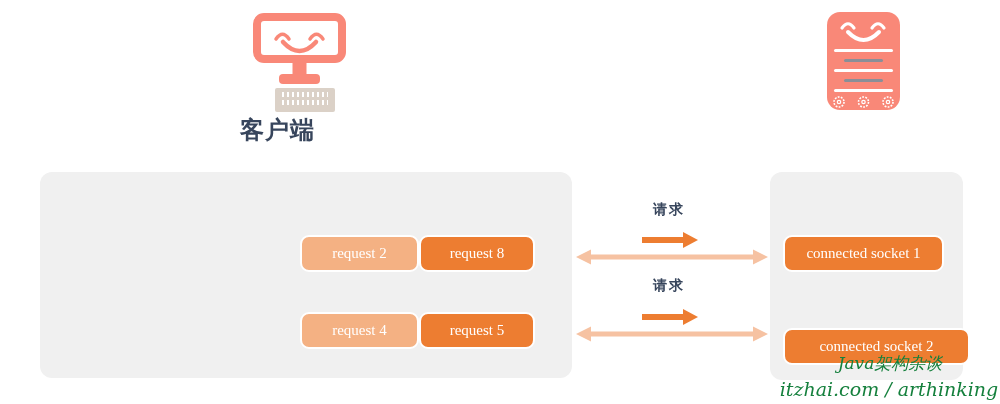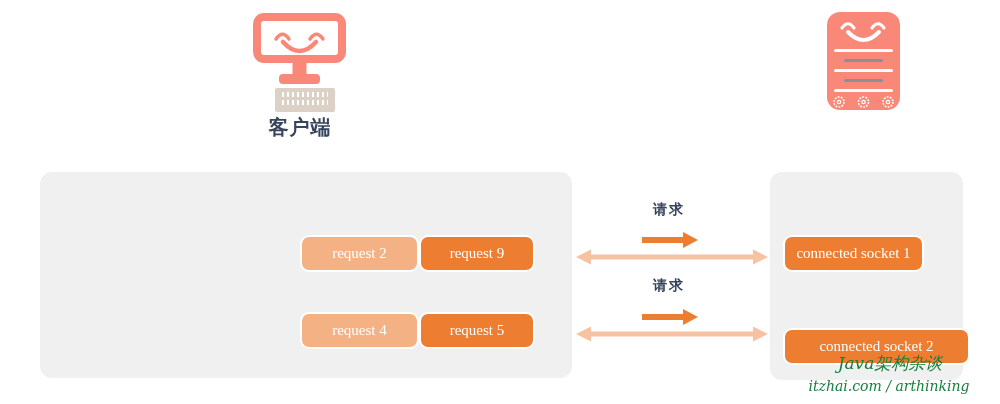--- a/index.html
+++ b/index.html
@@ -2,21 +2,21 @@
 <html><head>
 <meta charset="utf-8">
 <style>
   html,body{margin:0;padding:0;background:#ffffff;}
   body{font-family:"Liberation Sans", sans-serif;}
   .canvas{position:relative;width:1000px;height:404px;background:#ffffff;overflow:hidden;}
   .abs{position:absolute;}
 
   
   .device-label{
-    width:120px;text-align:center;color:#37455C;font-size:20px;font-weight:700;
+    width:120px;color:#37455C;font-size:24px;font-weight:700;
     letter-spacing:1px;
   }
 
   
   .keyboard{
     left:275px;top:88px;width:60px;height:24px;background:#DBD1C7;border-radius:2px;
   }
   .key-row{
     width:46px;height:5px;margin:4px auto 0 auto;
     background:repeating-linear-gradient(90deg,#ffffff 0 2px,rgba(255,255,255,0) 2px 5px);
@@ -35,41 +35,41 @@
     color:#ffffff;font-size:15px;white-space:nowrap;font-family:Liberation Serif, serif;
   }
   .pill-dark{background:#ED7D31;}
   .pill-light{background:#F4B183;}
 
   .req-queued-1{left:300px;top:235px;width:119px;}
   .req-front-1{left:419px;top:235px;width:116px;}
   .req-queued-2{left:300px;top:312px;width:119px;}
   .req-front-2{left:419px;top:312px;width:116px;}
 
-  .socket-1{left:783px;top:235px;width:141px;}
+  .socket-1{left:783px;top:235px;width:161px;}
   .socket-2{left:783px;top:328px;width:187px;}
 
   
   .arrow-label{
     width:100px;text-align:center;color:#37455C;font-size:14px;font-weight:700;
     letter-spacing:2px;
   }
   .arrow-label-1{left:619px;top:201px;}
   .arrow-label-2{left:619px;top:277px;}
   .small-arrow-1{left:642px;top:231px;}
   .small-arrow-2{left:642px;top:308px;}
   .double-arrow-1{left:576px;top:248px;}
   .double-arrow-2{left:576px;top:325px;}
 
   
   .watermark{
     color:#15803d;font-style:italic;font-family:"DejaVu Serif", serif;
   }
   .watermark-1{left:820px;top:352px;width:140px;text-align:center;font-size:17px;}
-  .watermark-2{left:778px;top:378px;width:222px;text-align:center;font-size:14px;}
+  .watermark-2{left:778px;top:378px;width:222px;text-align:center;font-size:19px;}
 </style>
 </head>
 <body>
 
 <div class="canvas">
 
   <svg class="abs" style="left:253px;top:13px;" width="93" height="72" viewBox="0 0 93 72">
     <rect x="4" y="4" width="85" height="42" rx="7" fill="#ffffff" stroke="#F98878" stroke-width="8"></rect>
     <path d="M23,26 Q29.5,16.5 36,26" fill="none" stroke="#F98878" stroke-width="3.5" stroke-linecap="round"></path>
     <path d="M57,26 Q63.5,16.5 70,26" fill="none" stroke="#F98878" stroke-width="3.5" stroke-linecap="round"></path>
@@ -103,21 +103,21 @@
     </g>
   </svg>
 
   <div class="abs panel panel-client"></div>
   <div class="abs panel panel-server"></div>
 
   <div class="abs pill pill-light req-queued-1">
     <span>request 2</span>
   </div>
   <div class="abs pill pill-dark req-front-1">
-    <span>request 9</span>
+    <span>request 8</span>
   </div>
 
   <div class="abs pill pill-light req-queued-2">
     <span>request 4</span>
   </div>
   <div class="abs pill pill-dark req-front-2">
     <span>request 5</span>
   </div>
 
   <div class="abs pill pill-dark socket-1">

